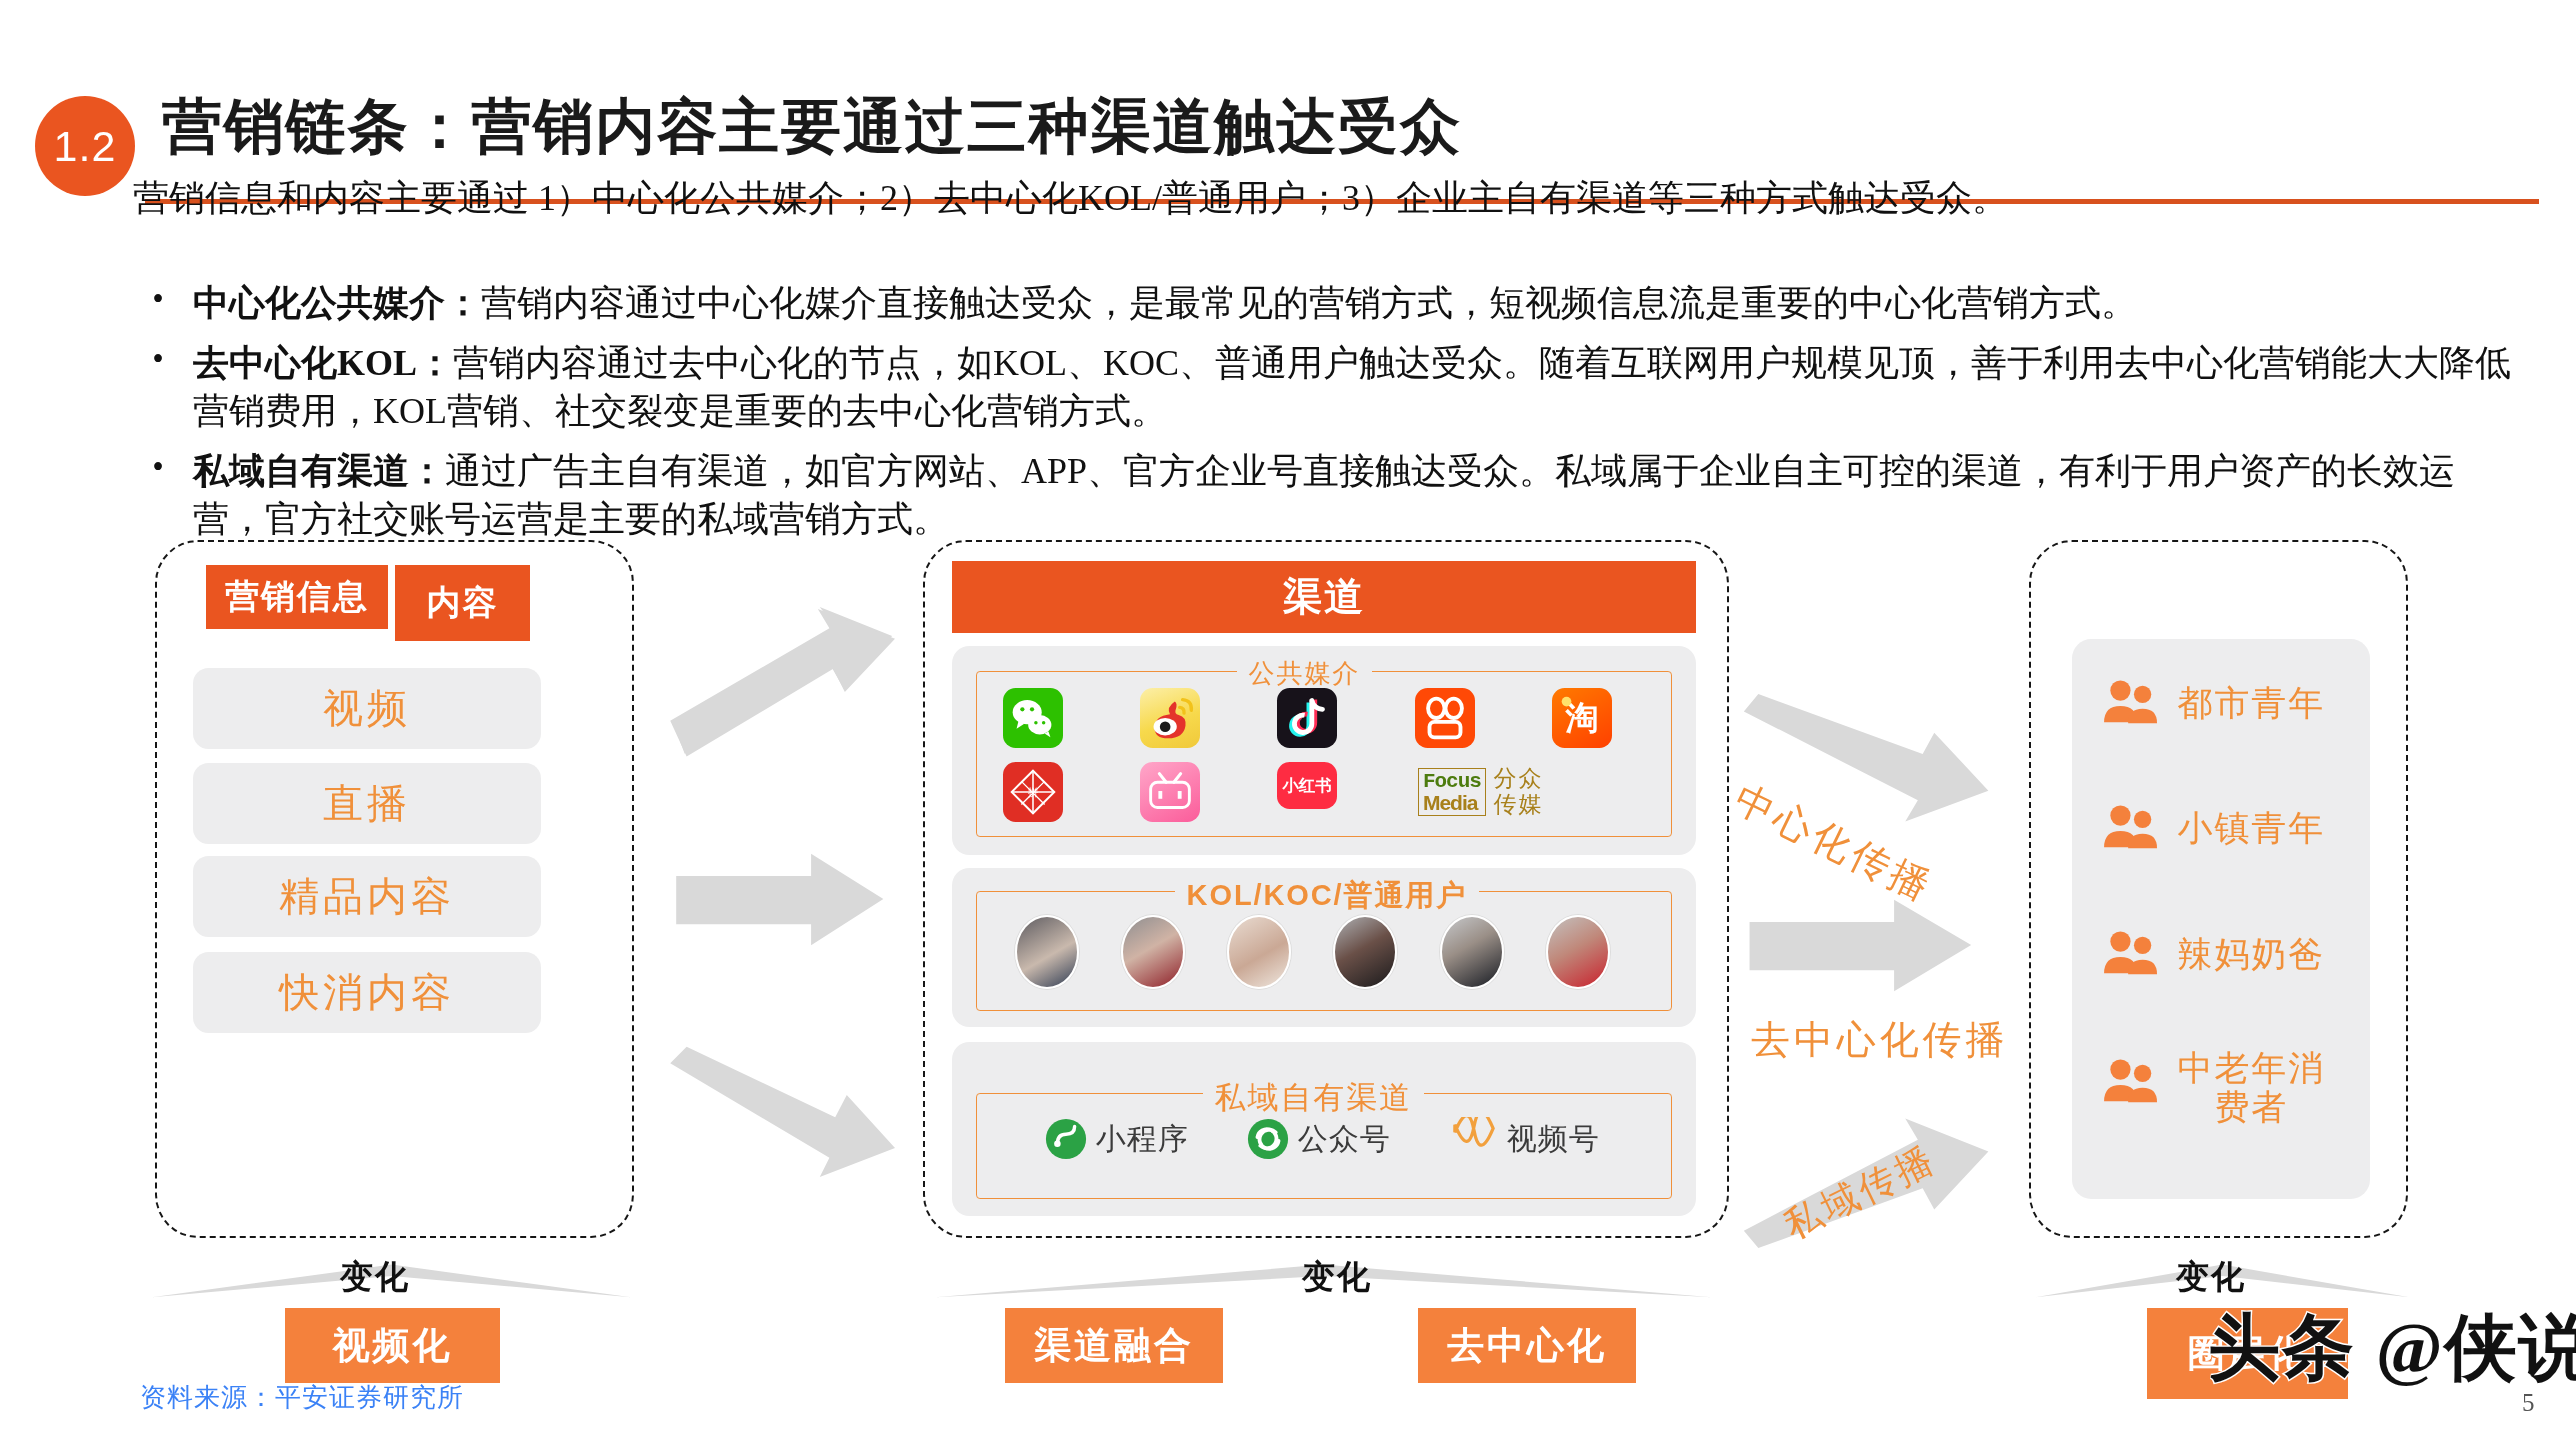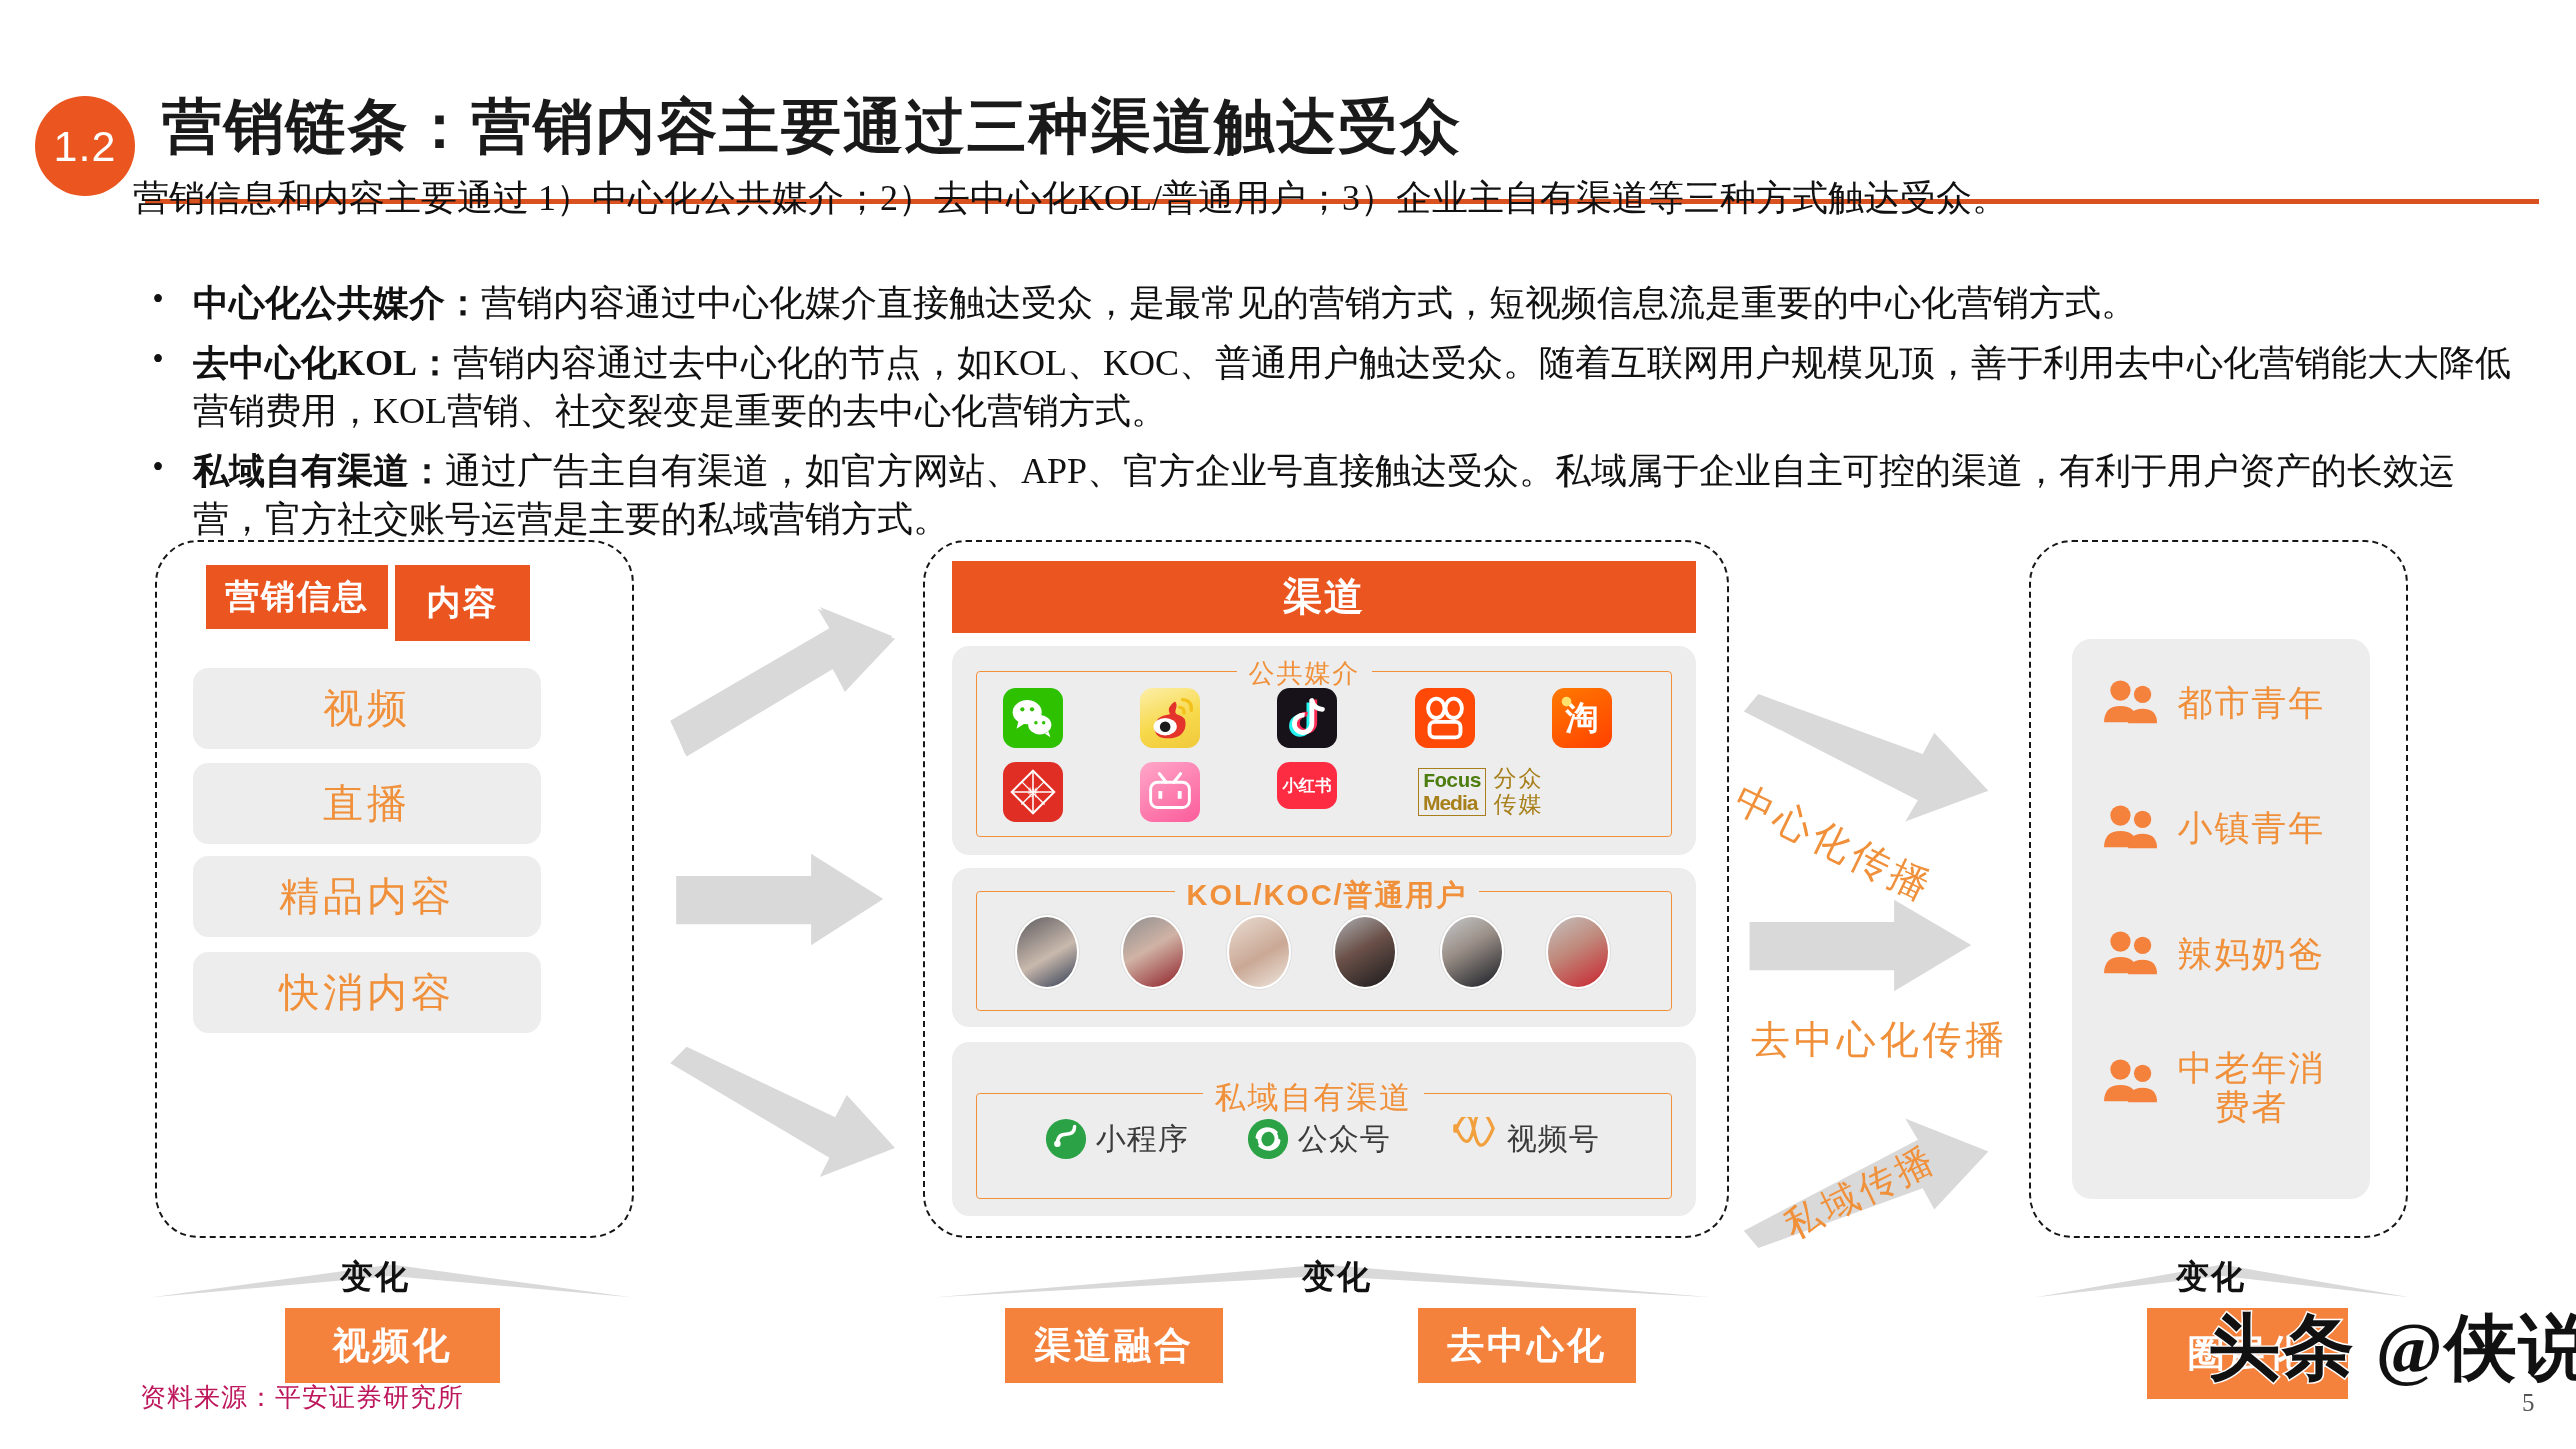--- a/index.html
+++ b/index.html
@@ -106,21 +106,21 @@
   .chev-lbl{
     position:absolute;font-family:Liberation Sans, sans-serif;
     font-size:33px;font-weight:bold;color:#111;letter-spacing:1.9px;
   }
   .tag{
     position:absolute;background:#F4813C;color:#fff;font-weight:bold;
     font-family:"Liberation Sans",sans-serif;font-size:37px;letter-spacing:2.9px;
     display:flex;align-items:center;justify-content:center;
   }
 
-  .src{position:absolute;left:140px;top:1380px;font-size:26px;color:#be185d;letter-spacing:1px;}
+  .src{position:absolute;left:140px;top:1380px;font-size:26px;color:#3b82f6;letter-spacing:1px;}
   .pgnum{position:absolute;left:2522px;top:1389px;font-size:25px;color:#555;}
 
   .wm{
     position:absolute;left:2208px;top:1300px;
     font-size:72px;font-weight:bold;color:#111;letter-spacing:1.9px;
     font-family:"Liberation Serif",serif;
     -webkit-text-stroke:2.9px #fff;paint-order:stroke fill;white-space:nowrap;
   }
 </style>
 </head>

